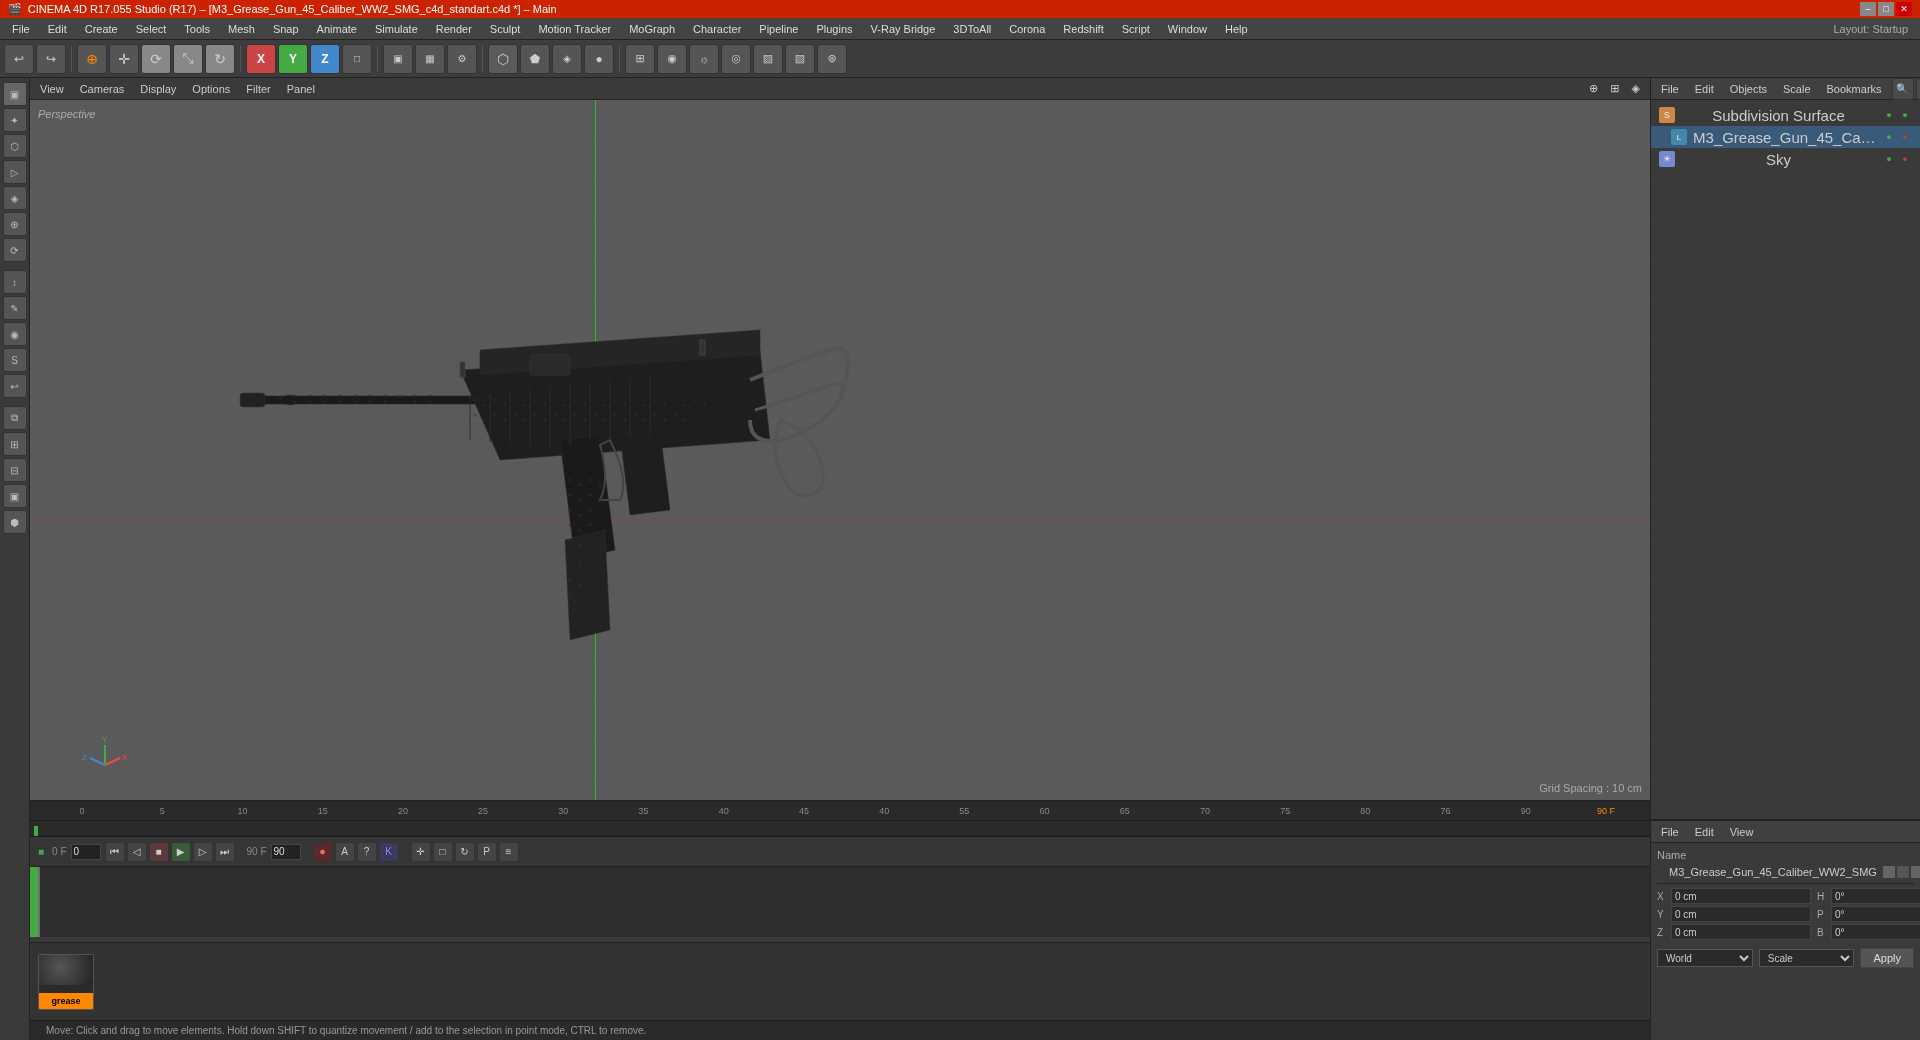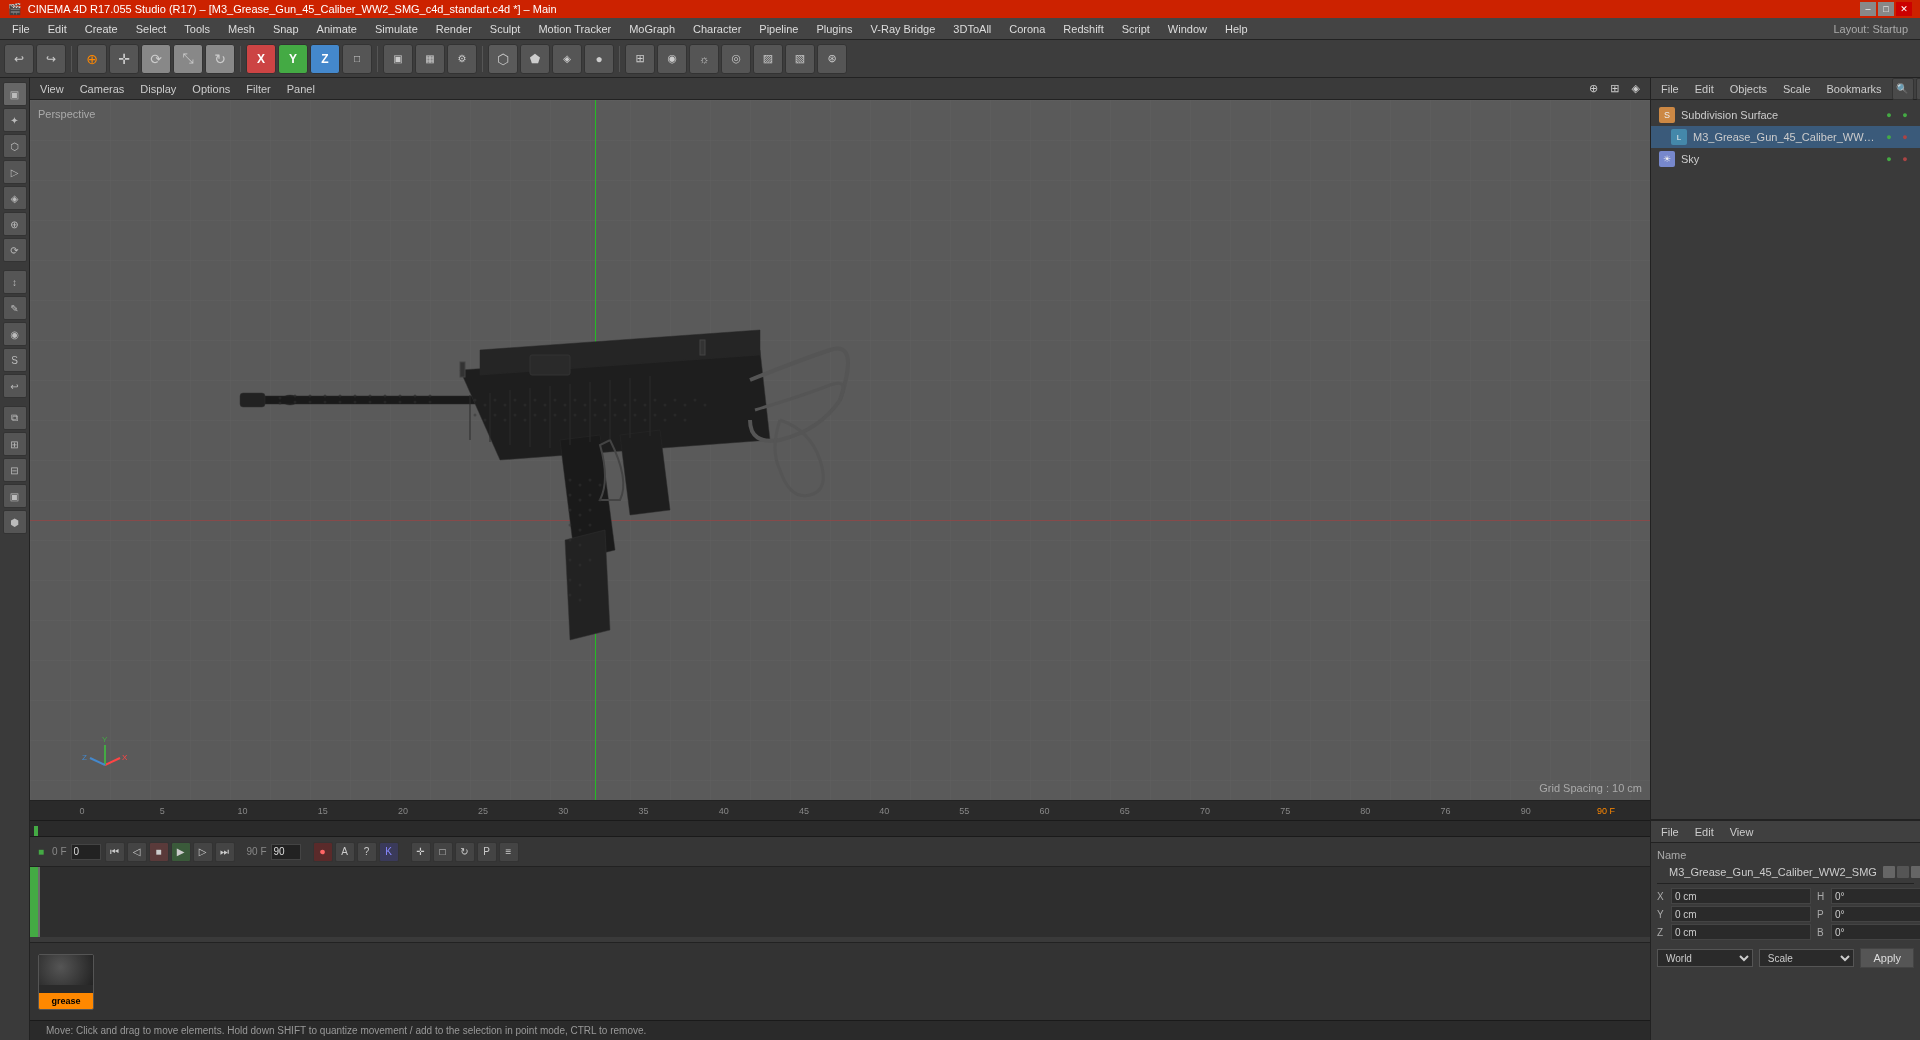--- a/index.html
+++ b/index.html
@@ -187,20 +187,21 @@
         linear-gradient(90deg, rgba(100,100,100,0.3) 1px, transparent 1px);
       background-size: 40px 40px;
     }
     #perspective-label {
       position: absolute;
       top: 8px;
       left: 8px;
       color: #aaa;
       font-size: 11px;
       pointer-events: none;
+      font-style: italic;
     }
     #grid-spacing-label {
       position: absolute;
       bottom: 6px;
       right: 8px;
       color: #aaa;
       font-size: 11px;
     }
     
     #axis-vert {
@@ -433,25 +434,26 @@
       justify-content: center;
       font-size: 9px;
       color: #eee;
       flex-shrink: 0;
     }
     .obj-icon.orange { background: #c84; }
     .obj-icon.blue { background: #48a; }
     .obj-icon.sky { background: #78c; }
     .obj-name {
       flex: 1;
-      font-size: 11px;
+      font-size: 15px;
       color: #ccc;
       overflow: hidden;
       text-overflow: ellipsis;
       white-space: nowrap;
+      text-align: center;
     }
     .obj-vis {
       display: flex;
       gap: 2px;
     }
     .obj-vis-btn {
       width: 14px;
       height: 14px;
       background: transparent;
       border: none;

